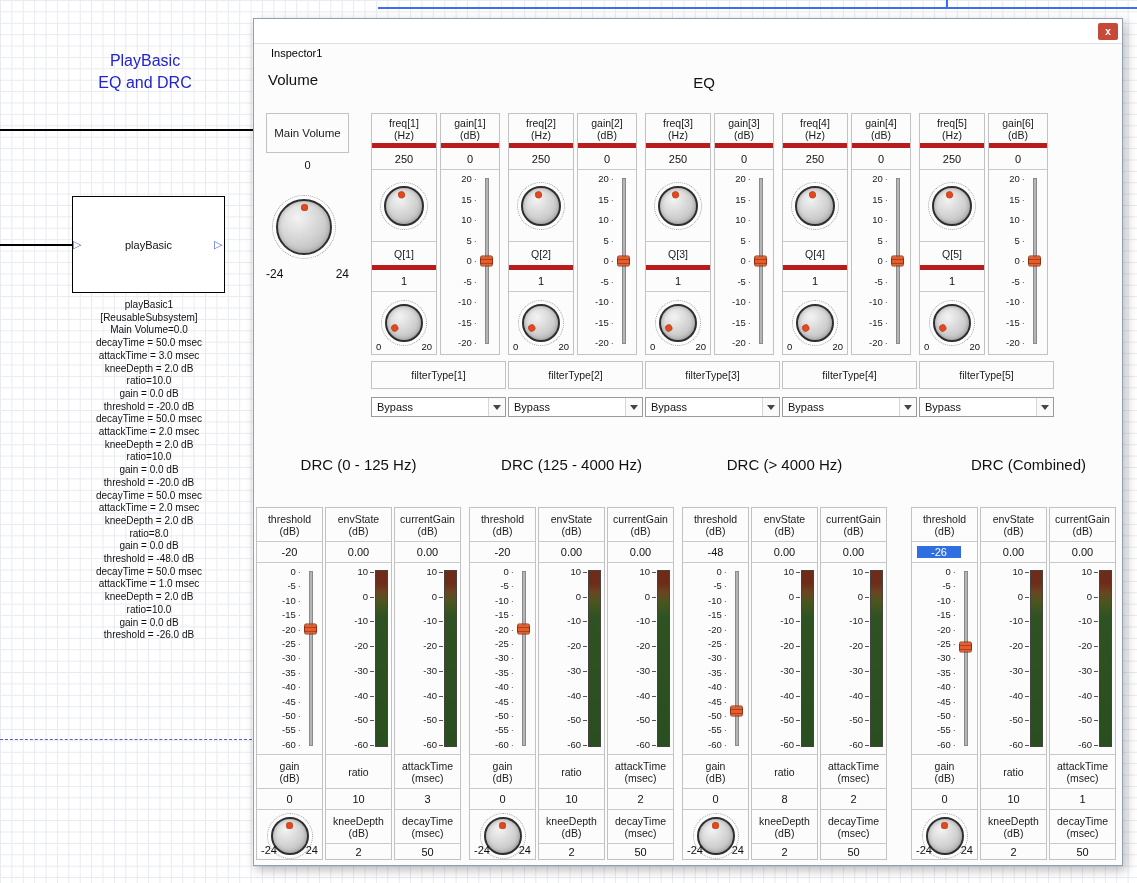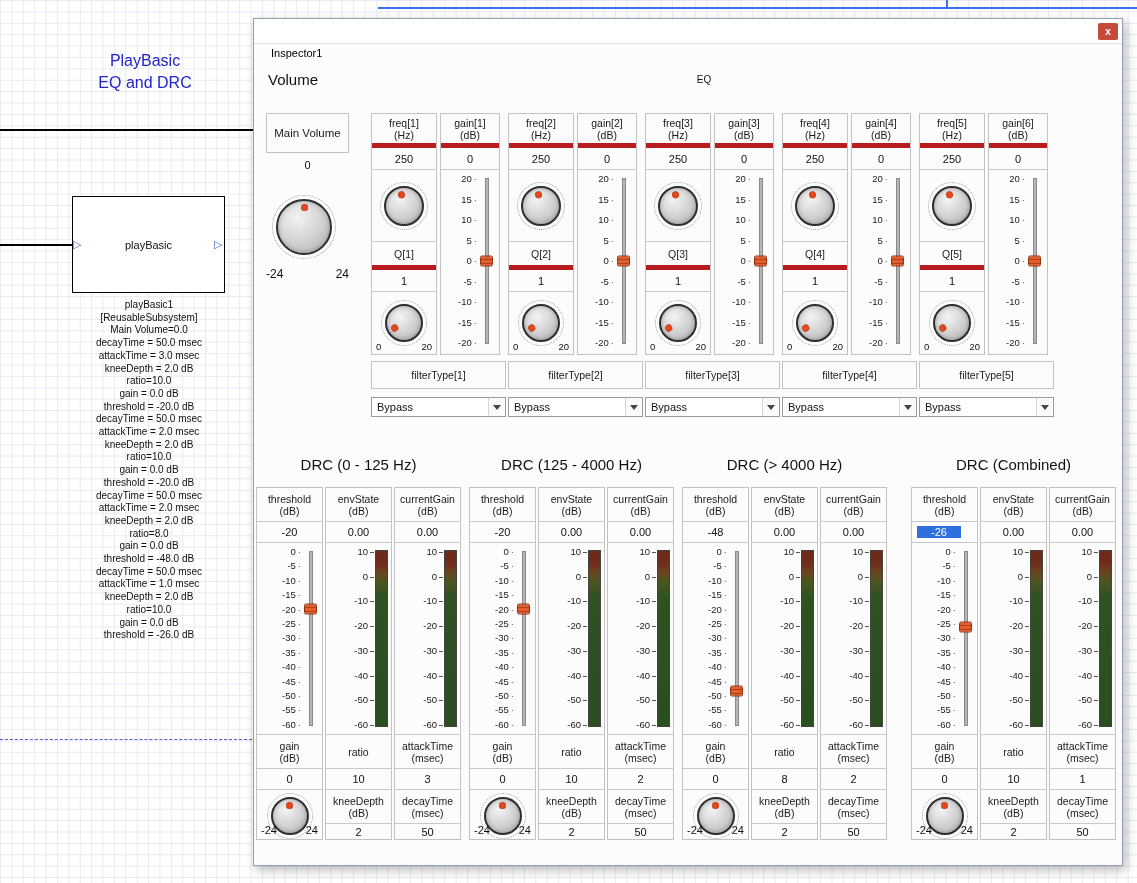--- a/index.html
+++ b/index.html
@@ -31,21 +31,21 @@
   .window { position:absolute; left:253px; top:18px; width:870px; height:848px; background:#fcfcfc;
     border:1px solid #8fa0b5; box-shadow:3px 4px 10px rgba(0,0,0,.28); }
   .titlebar { height:25px; background:#fff; border-bottom:1px solid #e0e0e0; position:relative;
     display:flex; align-items:center; }
   .titlebar .title { margin-left:17px; font-size:11px; color:#000;margin-top:44px; }
   .close-btn { position:absolute; right:4px; top:4px; width:20px; height:17px; background:#c64a38;
     color:#fff; font-size:10px; font-weight:bold; display:flex; align-items:center; justify-content:center;
     border-radius:2px; cursor:default; }
 
   .h-volume { position:absolute; left:14px; top:52px; font-size:15px; color:#111; }
-  .h-eq { position:absolute; left:420px; top:55px; width:60px; text-align:center; font-size:10px; color:#111; }
+  .h-eq { position:absolute; left:420px; top:55px; width:60px; text-align:center; font-size:15px; color:#111; }
 
   .cellborder { border:1px solid #c2c2c2; background:#fcfcfc; }
   .lbl { font-size:10.5px; line-height:12px; color:#1a1a1a; }
 
   
   .main-vol-cell { position:absolute; left:12px; top:94px; width:83px; height:40px;
     display:flex; align-items:center; justify-content:center; font-size:11.5px; }
   .main-vol-val { position:absolute; left:12px; top:140px; width:83px; text-align:center; font-size:11px; }
   .vol-area { position:absolute; left:12px; top:170px; width:83px; height:110px; }
   .vol-area .knob-wrap { position:absolute; left:6px; top:6px; }
@@ -102,21 +102,21 @@
     justify-content:center; }
   .dropdown { margin-top:8px; width:135px; height:20px; border:1px solid #9a9a9a; background:#fff;
     display:flex; align-items:center; font-size:11px; padding-left:5px; position:relative; }
   .dd-btn { position:absolute; right:0; top:0; bottom:0; width:17px; border-left:1px solid #d6d6d6;
     display:flex; align-items:center; justify-content:center; background:#fafafa; }
   .dd-chev { width:0; height:0; border-left:4px solid transparent; border-right:4px solid transparent;
     border-top:5px solid #444; }
 
   
   .drc-head { position:absolute; top:437px; width:205px; text-align:center; font-size:15px; color:#111; }
-  .drc-group { position:absolute; top:468px; display:flex; gap:2px; }
+  .drc-group { position:absolute; top:488px; display:flex; gap:2px; }
   .dcol { width:67px; border:1px solid #c2c2c2; display:flex; flex-direction:column; background:#fcfcfc; }
   .d-label { height:34px; border-bottom:1px solid #c9c9c9; display:flex; flex-direction:column;
     align-items:center; justify-content:center; }
   .d-val { height:21px; border-bottom:1px solid #c9c9c9; display:flex; align-items:center;
     justify-content:center; font-size:11px; }
   .d-val.editing { background:#fff; justify-content:flex-start; padding-left:5px; }
   .text-selected { background:#2f6fe0; color:#fff; padding:0 14px; }
   .d-widget { height:192px; border-bottom:1px solid #c9c9c9; display:flex; padding:0 1px; }
   .d-bottom { flex:1; position:relative; display:flex; flex-direction:column; }
   .knobarea { align-items:center; }
@@ -528,21 +528,21 @@
         <span class="dd-btn">
             <span class="dd-chev"></span>
           </span>
       </div>
     </div>
   </div>
 
   <div class="drc-head" style="left:2px">DRC (0 - 125 Hz)</div>
   <div class="drc-head" style="left:215px">DRC (125 - 4000 Hz)</div>
   <div class="drc-head" style="left:428px">DRC (&gt; 4000 Hz)</div>
-  <div class="drc-head" style="left:657px">DRC (Combined)</div>
+  <div class="drc-head" style="left:672px">DRC (Combined)</div>
 
   <div class="drc-group" style="left:2px">
     <div class="dcol">
       <div class="d-label lbl">
           <span>threshold</span>
           <span>(dB)</span>
         </div>
       <div class="d-val">
           <span>-20</span>
         </div>

